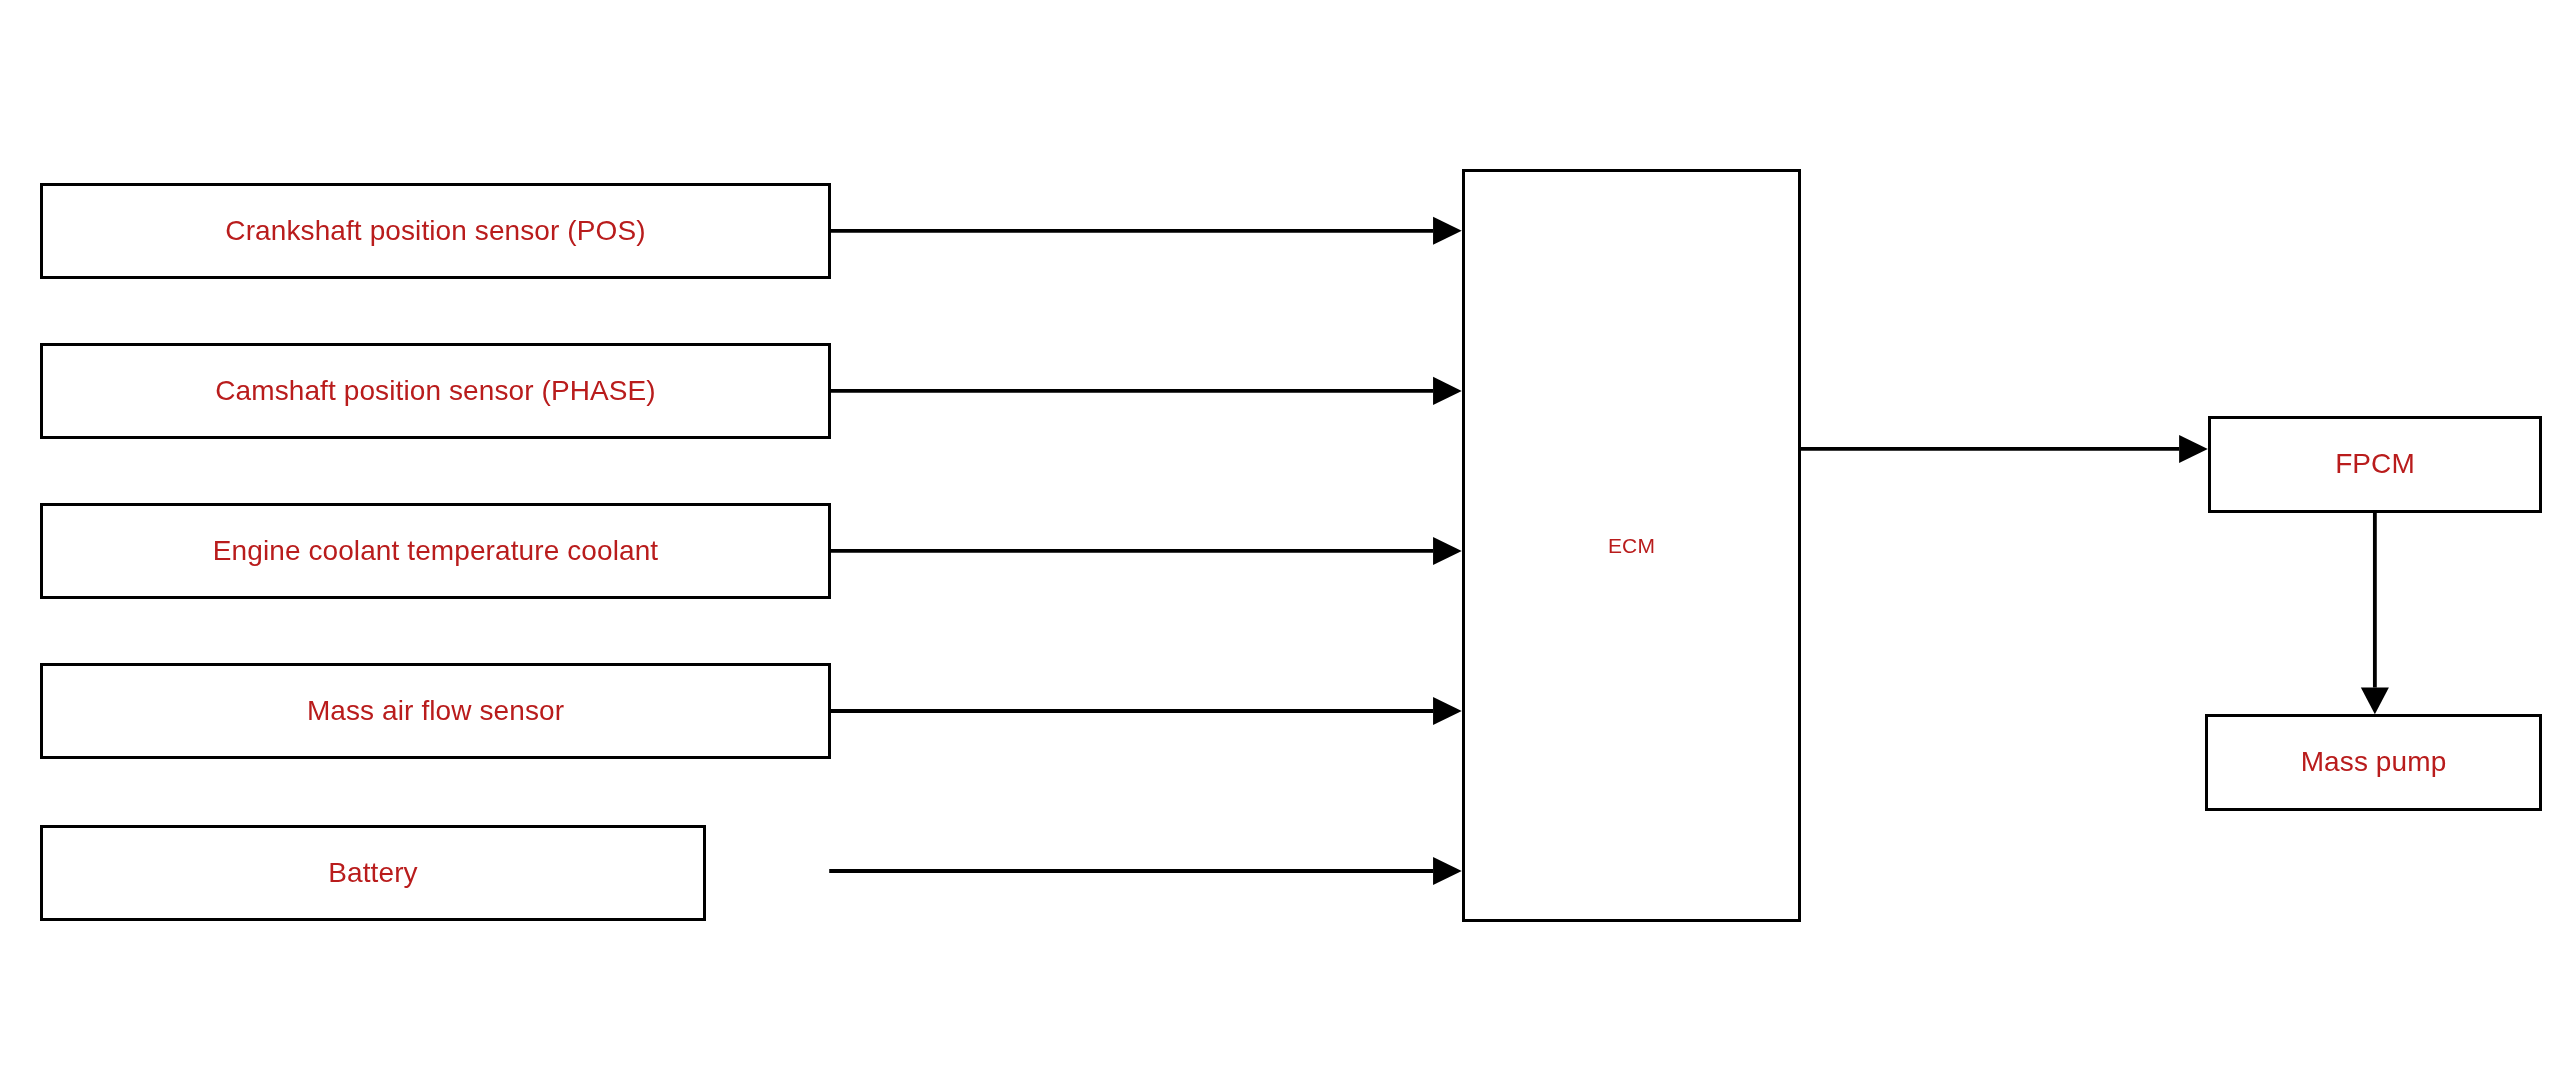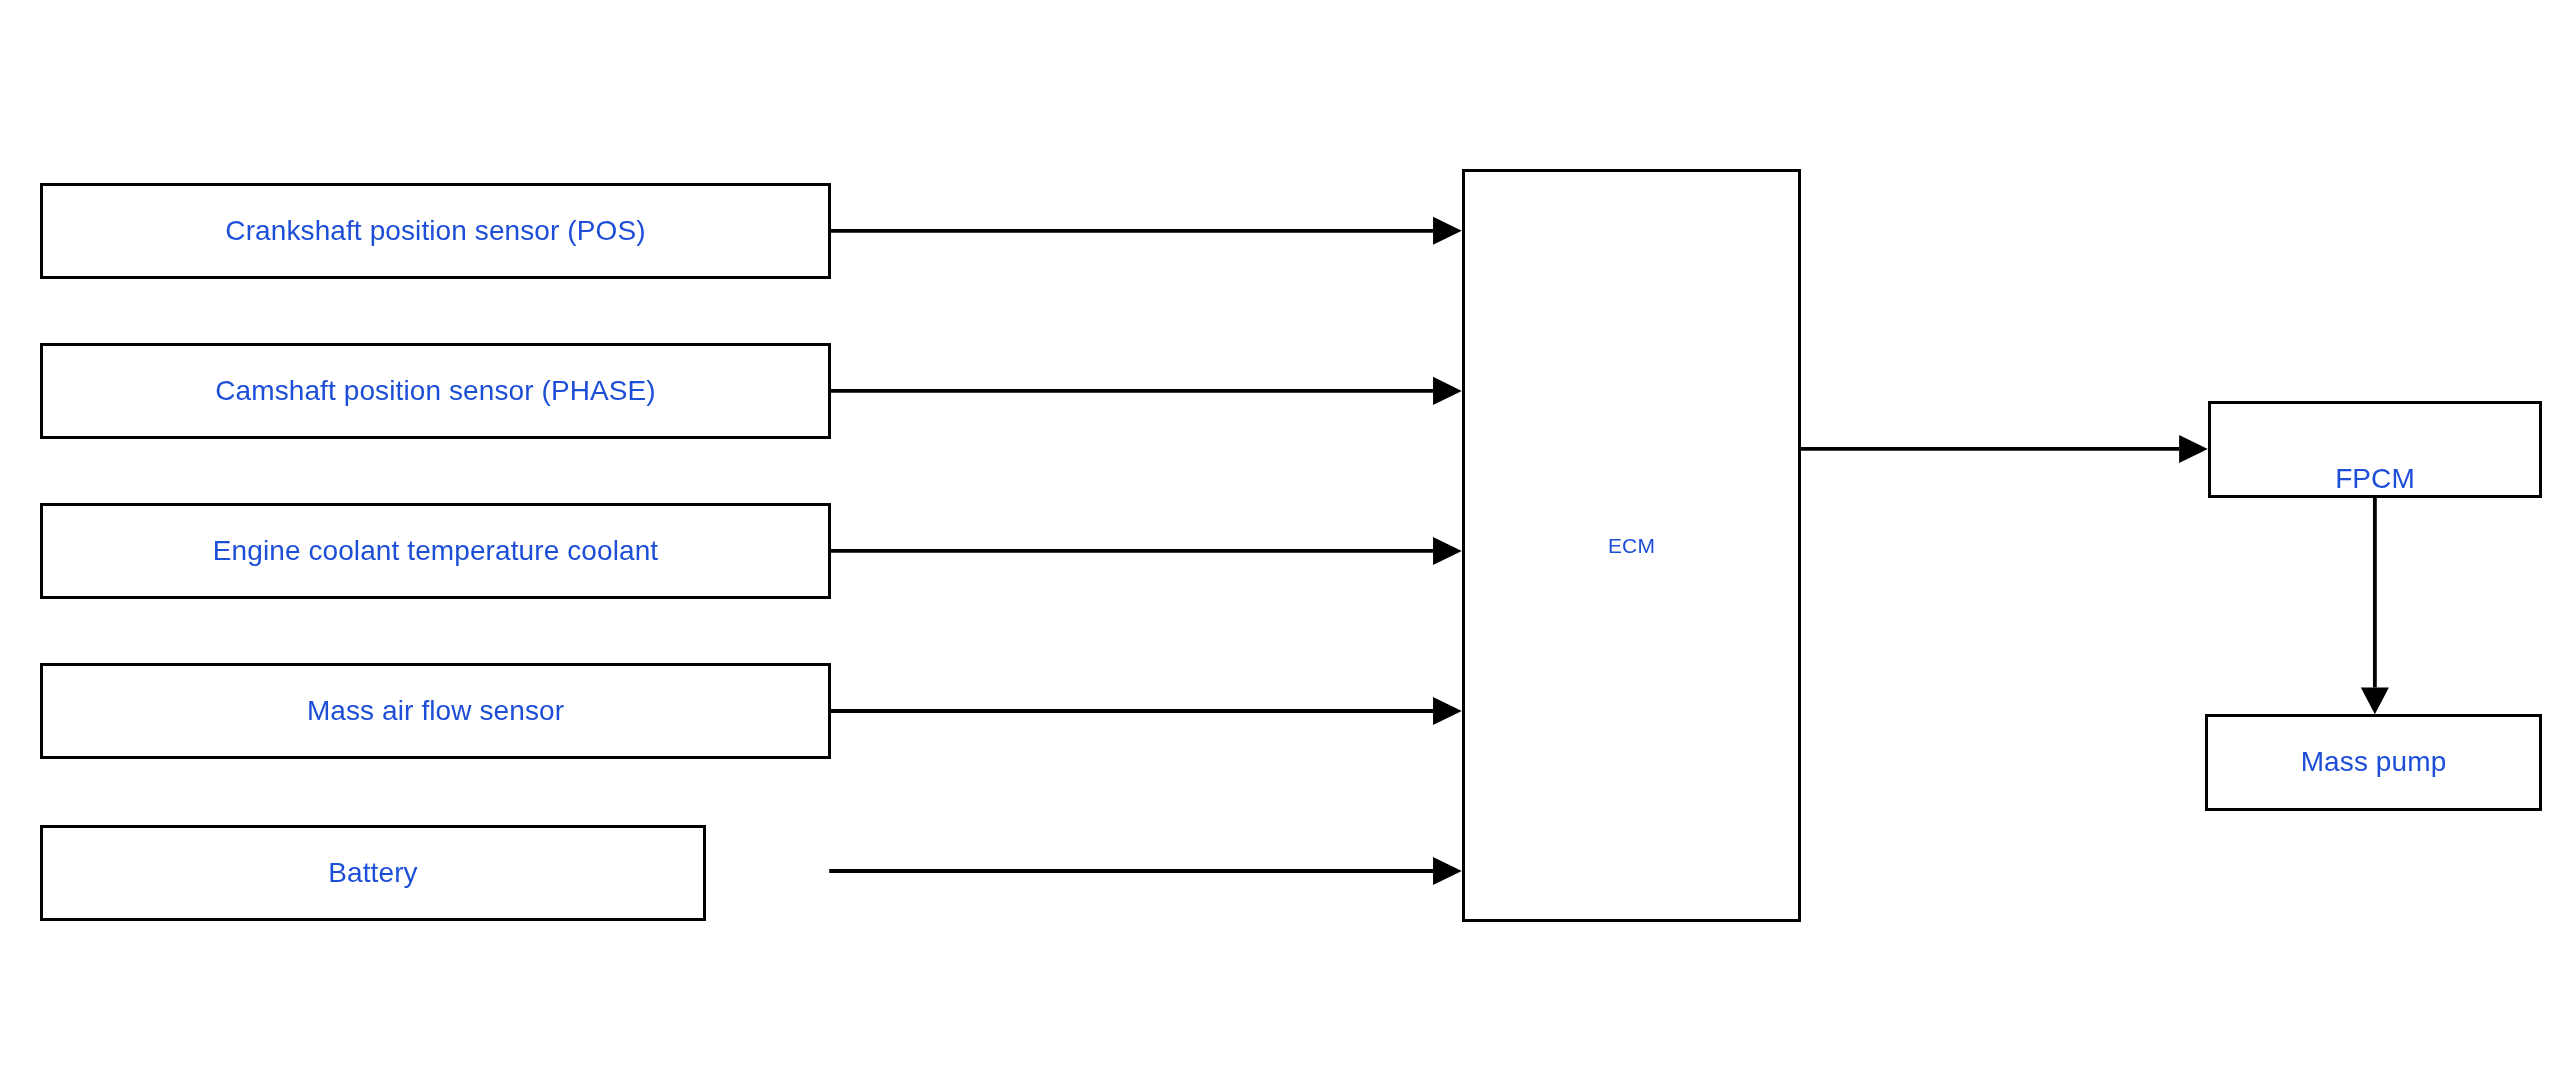--- a/index.html
+++ b/index.html
@@ -28,21 +28,21 @@
   }
   .node-box {
     position: absolute;
     box-sizing: border-box;
     border: 3.2px solid #000000;
     background: #ffffff;
     display: flex;
     align-items: center;
     justify-content: center;
     text-align: center;
-    color: #1d4ed8;
+    color: #b91c1c;
     font-family: "Liberation Sans", sans-serif;
     font-size: 28px;
     line-height: 1.1;
     letter-spacing: 0.1px;
     padding: 0 9px;
   }
   .node-label {
     display: block;
     white-space: nowrap;
   }
@@ -114,21 +114,21 @@
   </div>
 
   <div class="node-box sensor-box" style="left:40px; top:825px; width:666px; height:96px;">
     <span class="node-label">Battery</span>
   </div>
 
   <div class="node-box ecm-box" style="left:1462px; top:169px; width:339px; height:753px;">
     <span class="node-label">ECM</span>
   </div>
 
-  <div class="node-box fpcm-box" style="left:2208px; top:401px; width:334px; height:97px;align-items:flex-end;">
+  <div class="node-box fpcm-box" style="left:2208px; top:416px; width:334px; height:97px;">
     <span class="node-label">FPCM</span>
   </div>
 
   <div class="node-box pump-box" style="left:2205px; top:714px; width:337px; height:97px;">
     <span class="node-label">Mass pump</span>
   </div>
 
 </div>
 
 

